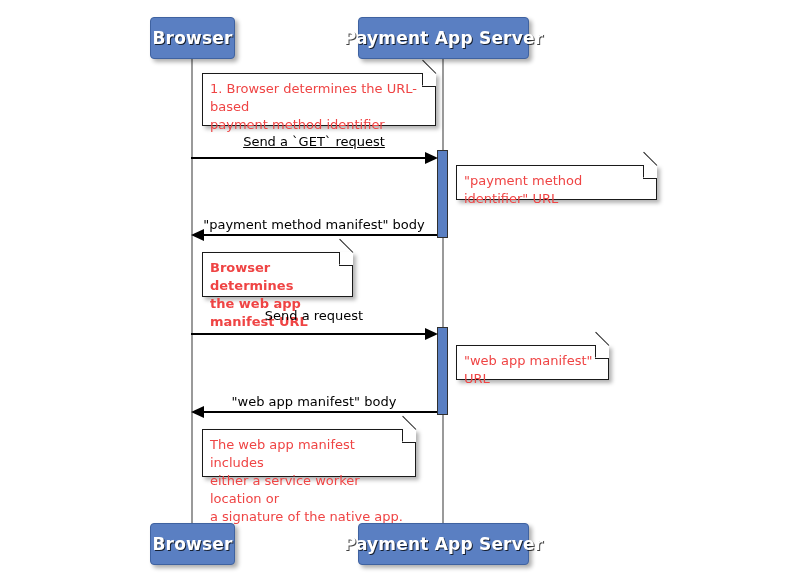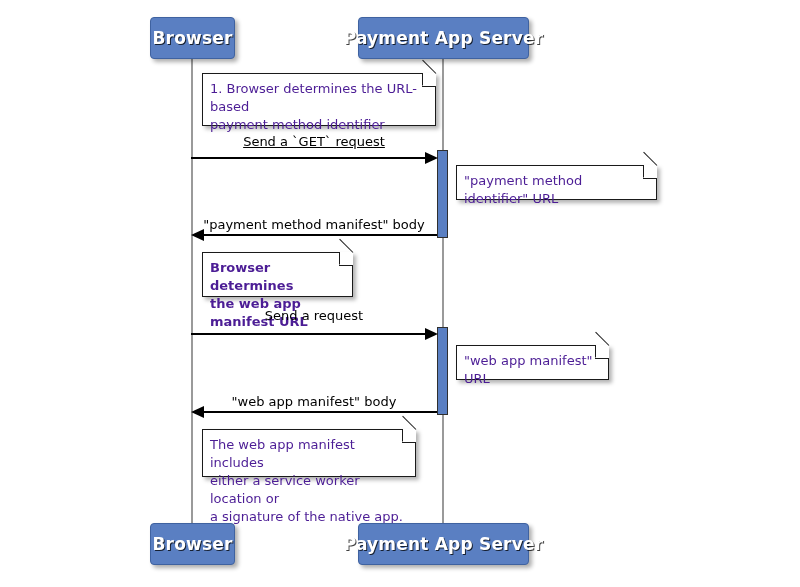--- a/index.html
+++ b/index.html
@@ -92,21 +92,21 @@
     height: 1px;
     background: #1a1a1a;
     transform-origin: right center;
     transform: rotate(45deg);
   }
   .note-text {
     position: absolute;
     left: 7px;
     top: 6px;
     right: 6px;
-    color: #4c1d95;
+    color: #ef4444;
     font-size: 13px;
     line-height: 18px;
     white-space: pre-line;
   }
 
   
   .msg-line {
     position: absolute;
     height: 2px;
     background: #000000;

